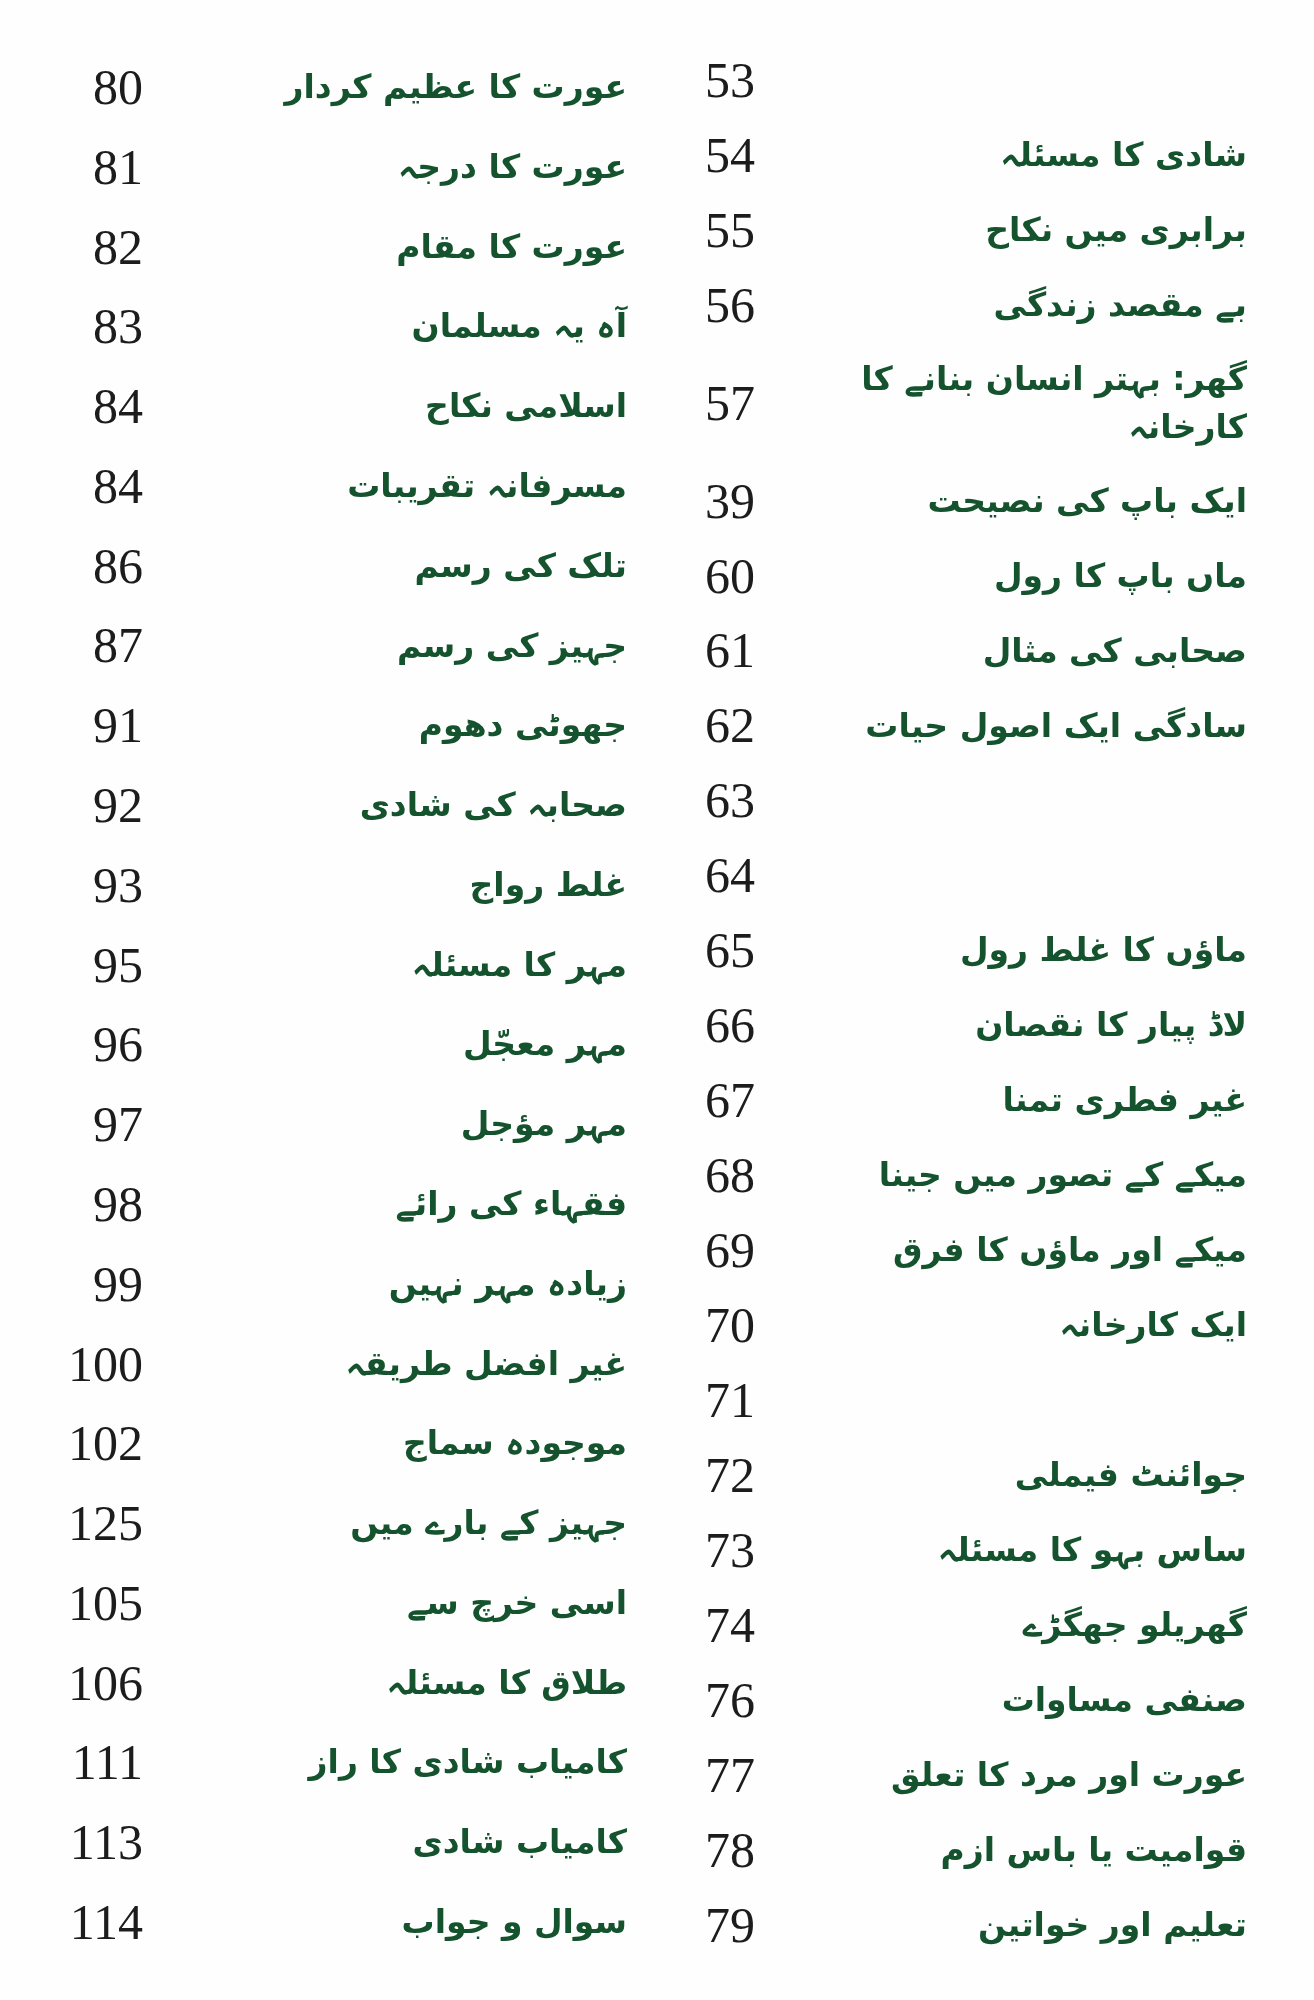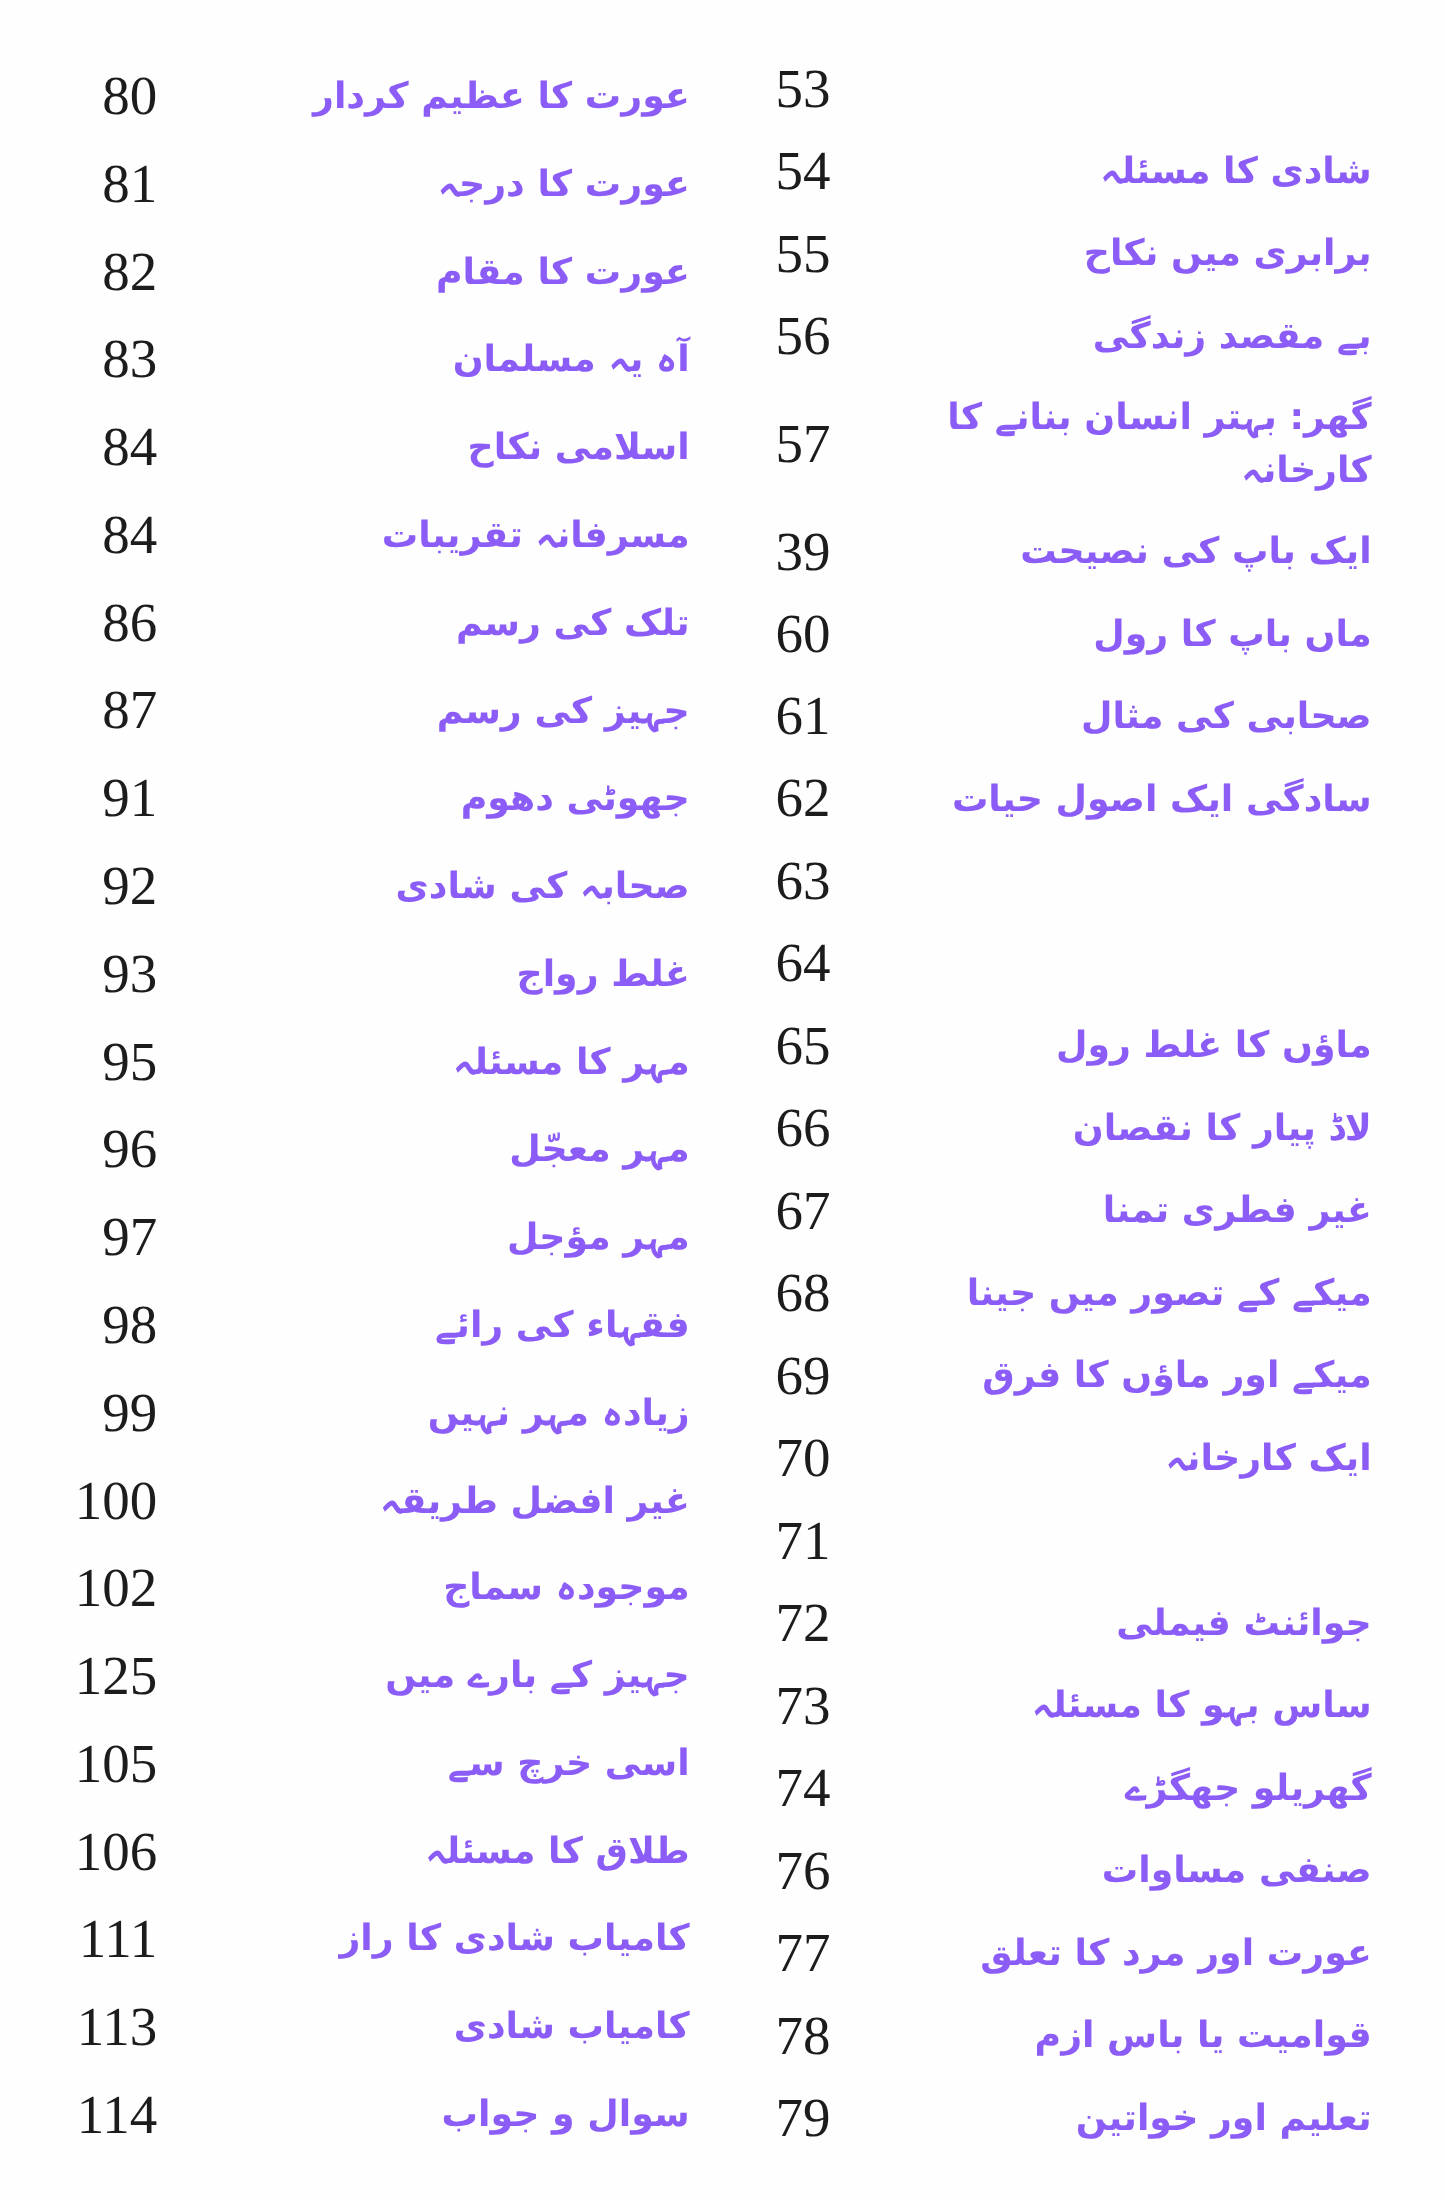--- a/index.html
+++ b/index.html
@@ -34,21 +34,21 @@
     color: #1c1c1c;
   }
   .title {
     flex: 1;
     direction: rtl;
     text-align: right;
     font-family: "DejaVu Sans", sans-serif;
     font-size: 33px;
     font-weight: bold;
     line-height: 1.45;
-    color: #8b5cf6;
+    color: #14532d;
   }
 </style>
 </head>
 <body>
 
 <div class="page">
   <div class="toc-col col-right">
       <div class="row">
         <span class="num">53</span>
       </div>

